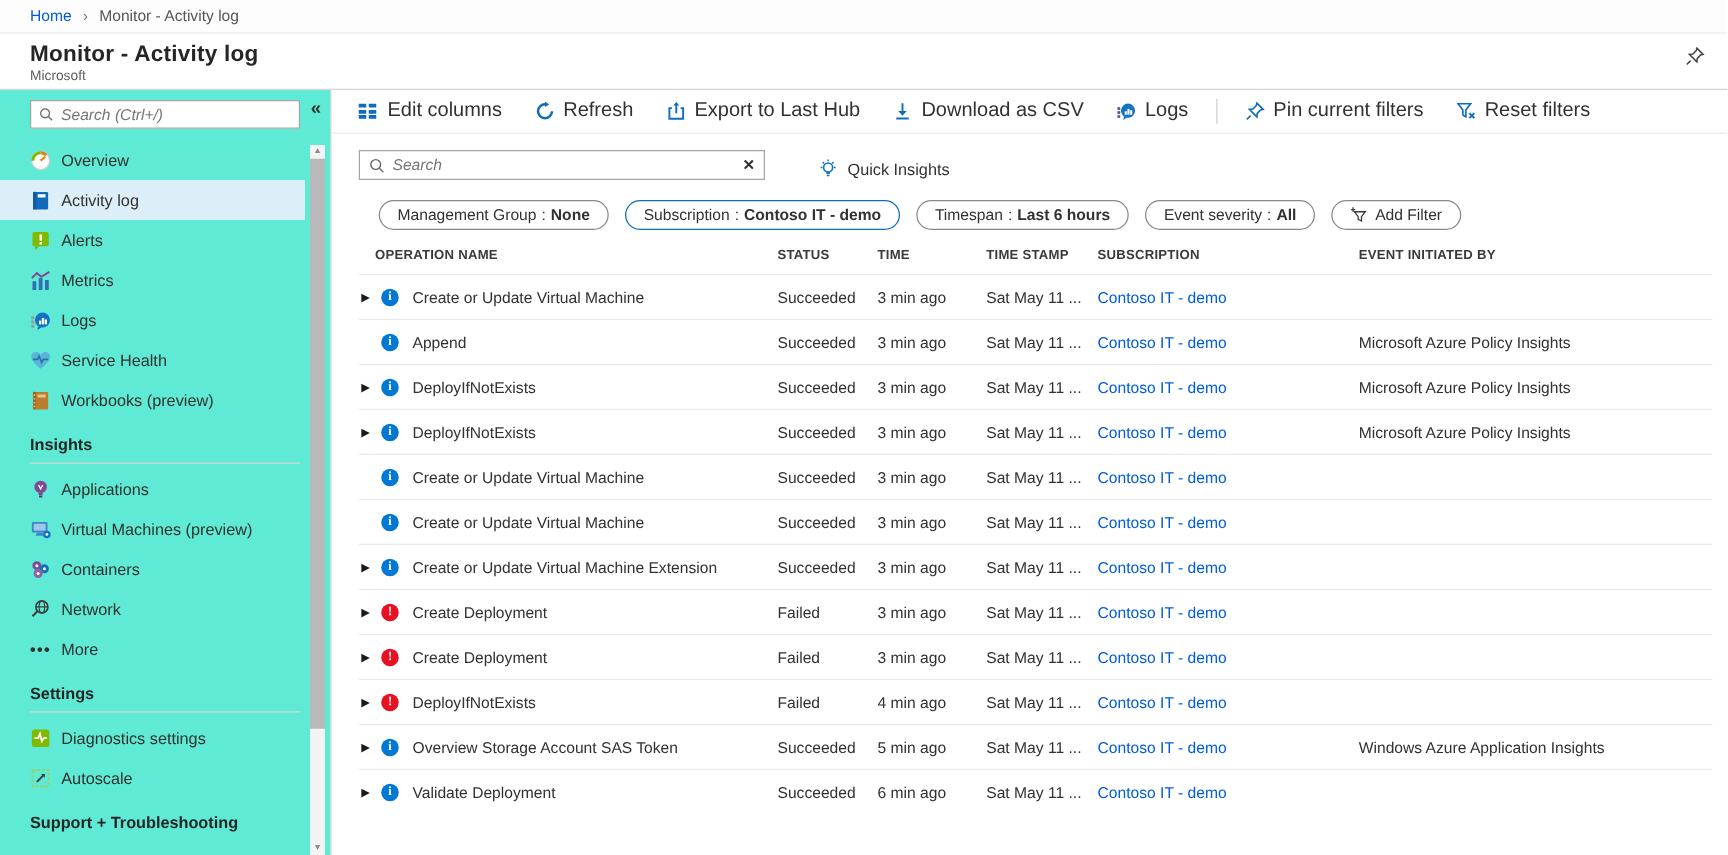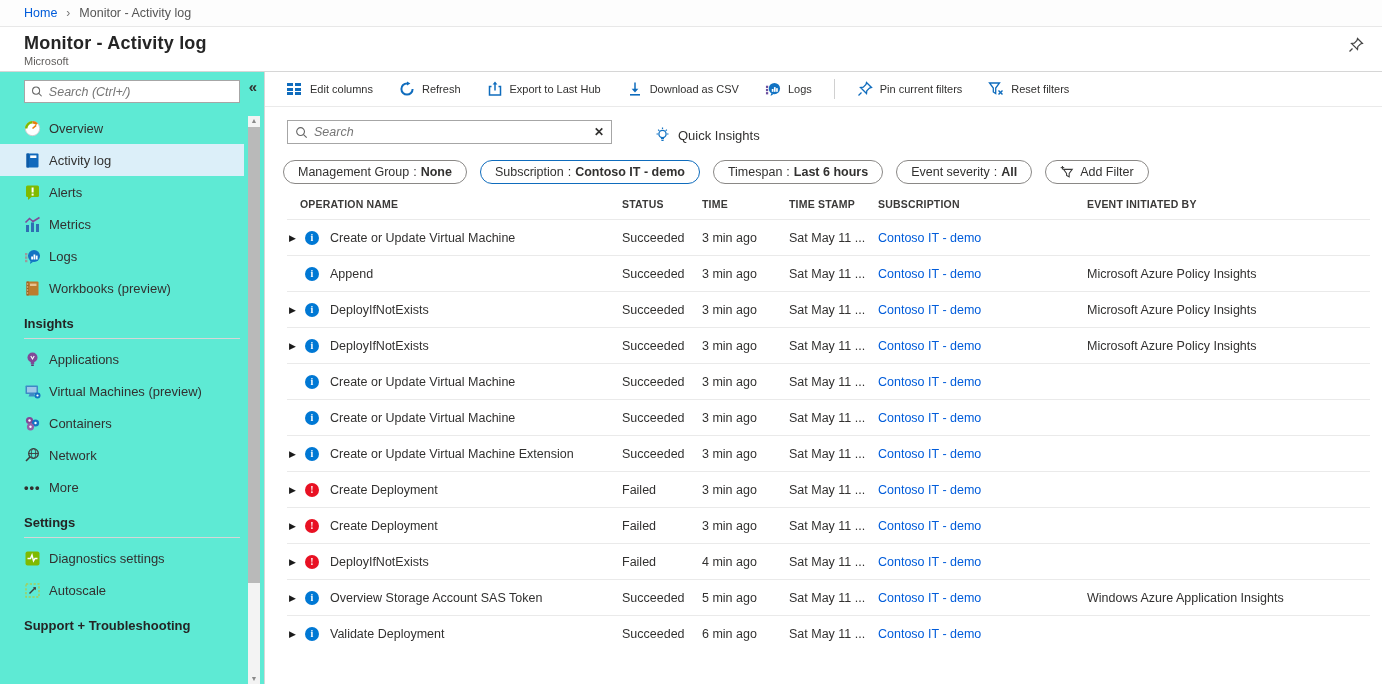--- a/index.html
+++ b/index.html
@@ -49,36 +49,36 @@
     font-size:13px; cursor:pointer; width:244px; }
   .nav-item.selected { background:#dceff9; }
   .nav-ico { width:17px; height:17px; margin-right:8px; flex:none; position:relative; }
   .nav-label { white-space:nowrap; }
   .sec-head { margin:12px 0 0 24px; font-size:13px; font-weight:bold; color:#252525; height:22px; }
   .sec-rule { margin:0 25px 4px 24px; border-bottom:1px solid #d6d6d6; width:216px; }
 
   
   .toolbar { height:35px; display:flex; align-items:center; padding-left:22px;
     border-bottom:1px solid #eaeaea; gap:26px; }
-  .tb-btn { display:flex; align-items:center; gap:7px; font-size:11px; color:#323130;
+  .tb-btn { display:flex; align-items:center; gap:7px; font-size:16px; color:#323130;
     cursor:pointer; white-space:nowrap; }
   .tb-sep { width:1px; height:20px; background:#d0d0d0; margin:0 -4px; }
   .tb-ico { width:16px; height:16px; flex:none; }
 
   
   .frow { display:flex; align-items:flex-end; margin:13px 0 0 22px; }
   .f-search { width:325px; height:24px; border:1px solid #a6a6a6; display:flex;
     align-items:center; padding:0 7px; }
   .f-search input { border:none; outline:none; flex:1; font-size:12.5px; font-style:italic;
     color:#605e5c; font-family:"Liberation Sans", sans-serif; background:transparent; }
   .f-clear { font-size:12px; font-weight:bold; color:#323130; cursor:pointer; padding-left:6px; }
   .qi { display:flex; align-items:center; gap:7px; margin-left:42px; font-size:13px; cursor:pointer; }
 
   
-  .pills { display:flex; gap:13px; margin:16px 0 0 18px;border-radius:12px; }
+  .pills { display:flex; gap:13px; margin:16px 0 0 38px;border-radius:12px; }
   .pill { height:24px; border:1px solid #8a8886; border-radius:12px; display:flex;
     align-items:center; padding:0 14px; font-size:12.5px; color:#323130; cursor:pointer;
     white-space:nowrap; background:#fff; }
   .pill.active { border:1.5px solid #0f6cbd; }
   .pill b { margin-left:4px; font-weight:bold; }
   .pill .plbl { margin-right:4px; }
   .pill-add { gap:6px; display:flex; align-items:center; }
 
   
   .summary { margin:17px 0 0 22px; font-size:13px; color:#252525; }
@@ -193,20 +193,29 @@
               <rect x="7.2" y="8.5" width="1.8" height="3" fill="#fff"></rect>
               <rect x="9.5" y="6.5" width="1.8" height="5" fill="#fff"></rect>
               <rect x="11.8" y="7.6" width="1.8" height="3.9" fill="#fff"></rect>
             </svg>
         </span>
         <span class="nav-label">Logs</span>
       </div>
       <div class="nav-item">
         <span class="nav-ico">
           <svg width="17" height="17" viewBox="0 0 17 17">
+              <path d="M8.5 15 C3 10.5 1 7.8 1 5.2 C1 3 2.8 1.5 4.8 1.5 C6.4 1.5 7.8 2.4 8.5 3.8 C9.2 2.4 10.6 1.5 12.2 1.5 C14.2 1.5 16 3 16 5.2 C16 7.8 14 10.5 8.5 15 Z" fill="#59b4d9"></path>
+              <polyline points="2.5,7.5 6,7.5 7.3,4.8 9.3,10 10.6,7.5 14.5,7.5" fill="none" stroke="#2a71a6" stroke-width="1.3"></polyline>
+            </svg>
+        </span>
+        <span class="nav-label">Service Health</span>
+      </div>
+      <div class="nav-item">
+        <span class="nav-ico">
+          <svg width="17" height="17" viewBox="0 0 17 17">
               <rect x="2.5" y="1.5" width="12" height="14" rx="1" fill="#bc7c2d"></rect>
               <rect x="2.5" y="1.5" width="2.2" height="14" fill="#9c6423"></rect>
               <rect x="6" y="3.6" width="6.5" height="2.4" fill="#e8c291"></rect>
               <circle cx="3.6" cy="4" r=".7" fill="#e8c291"></circle>
               <circle cx="3.6" cy="7" r=".7" fill="#e8c291"></circle>
               <circle cx="3.6" cy="10" r=".7" fill="#e8c291"></circle>
               <circle cx="3.6" cy="13" r=".7" fill="#e8c291"></circle>
             </svg>
         </span>
         <span class="nav-label">Workbooks (preview)</span>

